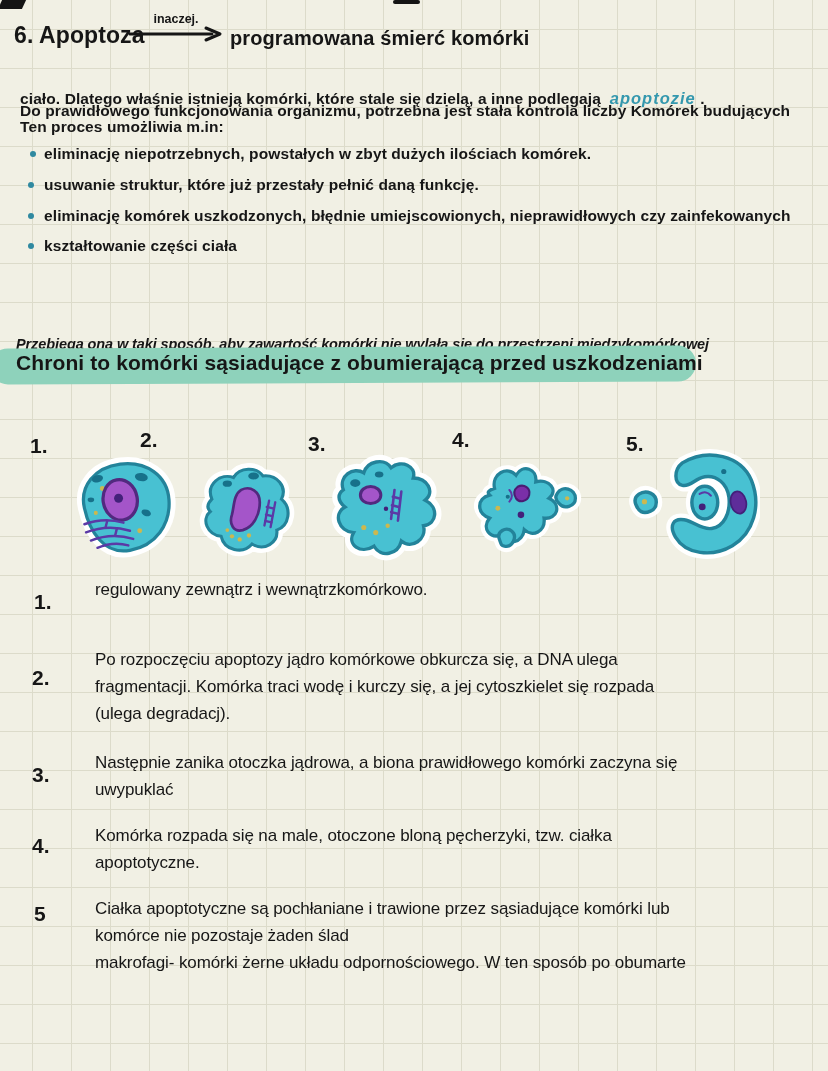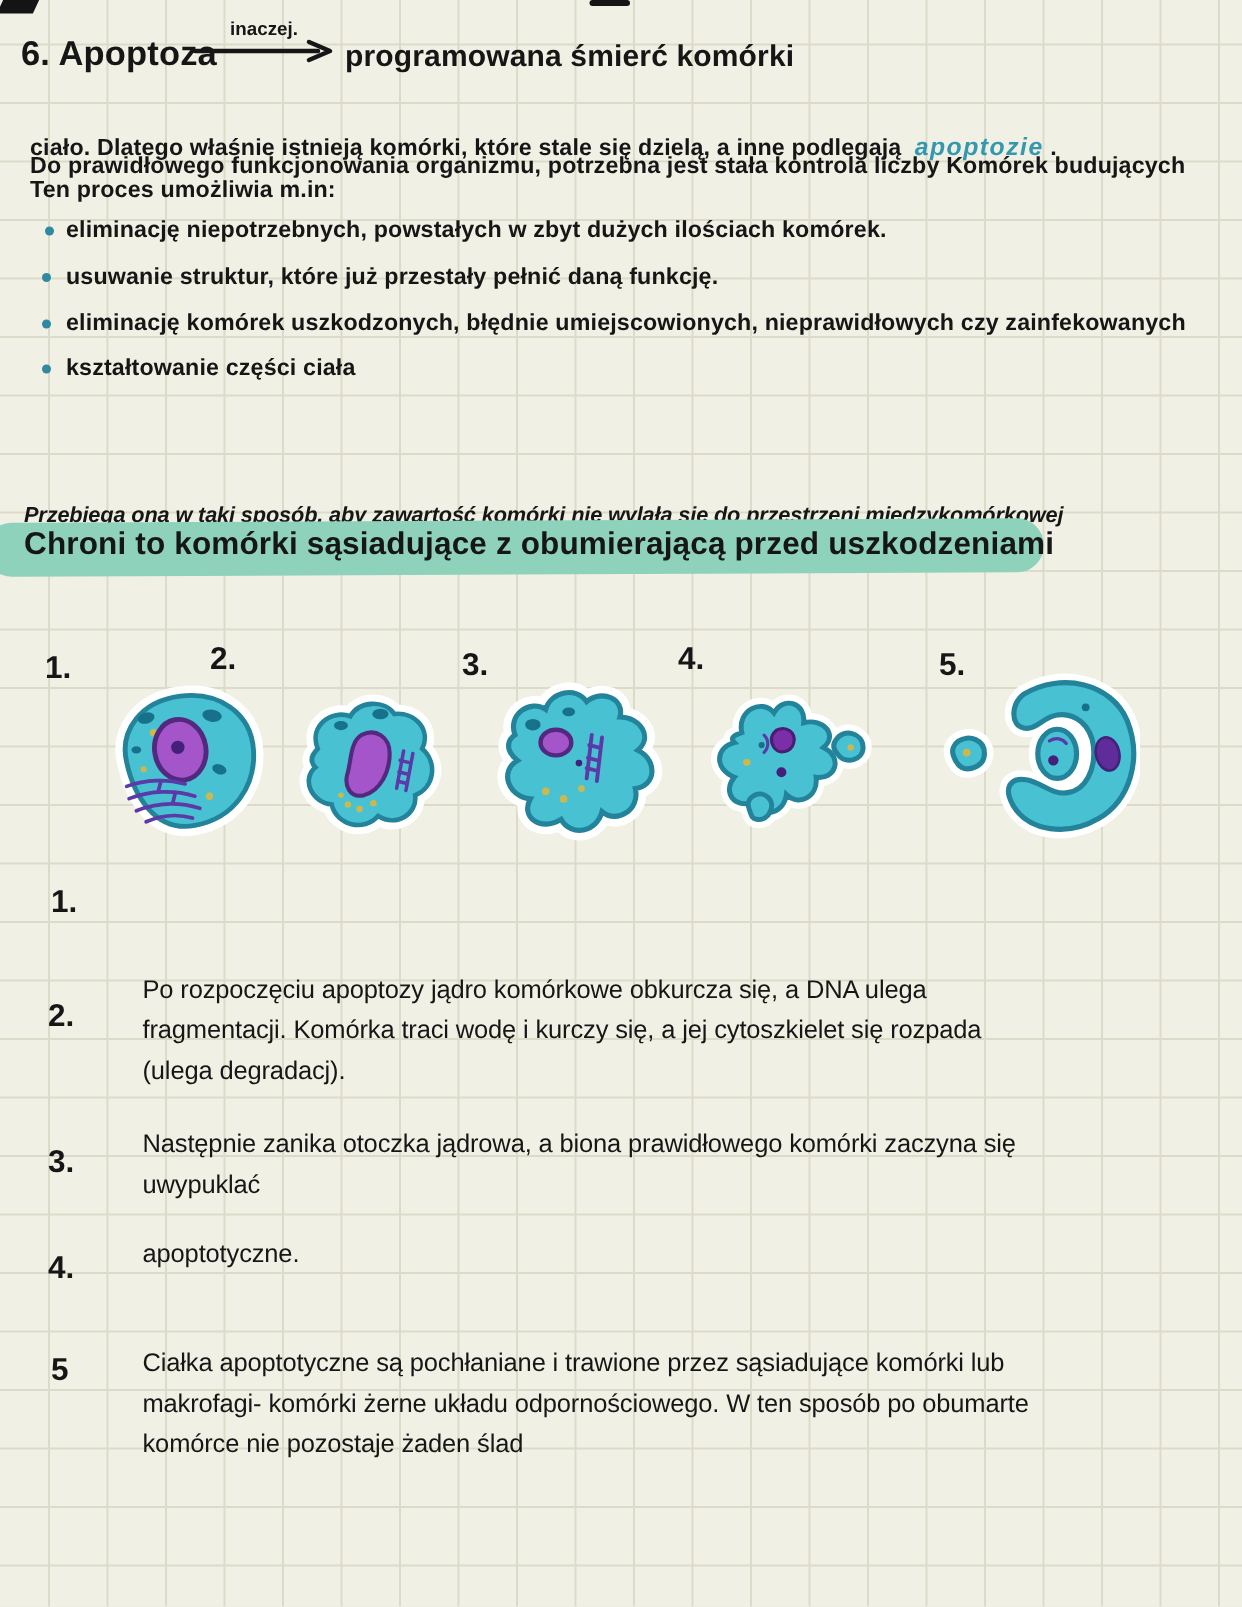--- a/index.html
+++ b/index.html
@@ -170,40 +170,42 @@
     <ellipse cx="96" cy="72" rx="15" ry="19" fill="#48c1d2" stroke="#23839a" stroke-width="4"></ellipse>
     <circle cx="93" cy="77" r="4" fill="#43217a"></circle>
     <path d="M90,62 C95,59 100,60 103,64" stroke="#5b39a6" stroke-width="2.5" fill="none" stroke-linecap="round"></path>
     <ellipse cx="135" cy="72" rx="9" ry="13" fill="#5e2d9a" stroke="#43217a" stroke-width="2" transform="rotate(-12 135 72)"></ellipse>
     <circle cx="118" cy="36" r="3" fill="#17718a"></circle>
     <circle cx="26" cy="71" r="3" fill="#ccb84f"></circle>
   </svg>
 
   <div class="abs step-num" style="left:34px;top:590px;">1.</div>
   <div class="abs step-lines" style="left:95px;top:576px;">
+    <span>regulowany zewnątrz i  wewnątrzkomórkowo.</span>
   </div>
 
   <div class="abs step-num" style="left:32px;top:666px;">2.</div>
   <div class="abs step-lines" style="left:95px;top:646px;">
     <span>Po rozpoczęciu apoptozy jądro komórkowe obkurcza się, a DNA ulega</span>
     <span>fragmentacji. Komórka traci wodę i kurczy się, a jej cytoszkielet się rozpada</span>
     <span>(ulega degradacj).</span>
   </div>
 
   <div class="abs step-num" style="left:32px;top:763px;">3.</div>
   <div class="abs step-lines" style="left:95px;top:749px;">
     <span>Następnie zanika otoczka jądrowa, a biona prawidłowego komórki zaczyna się</span>
     <span>uwypuklać</span>
   </div>
 
   <div class="abs step-num" style="left:32px;top:834px;">4.</div>
   <div class="abs step-lines" style="left:95px;top:822px;">
+    <span>Komórka rozpada się na male, otoczone bloną pęcherzyki, tzw. ciałka</span>
     <span>apoptotyczne.</span>
   </div>
 
   <div class="abs step-num" style="left:34px;top:902px;">5</div>
   <div class="abs step-lines" style="left:95px;top:895px;">
     <span>Ciałka apoptotyczne są pochłaniane i trawione przez sąsiadujące komórki lub</span>
+    <span>komórce nie pozostaje żaden ślad</span>
     <span>makrofagi- komórki żerne układu odpornościowego. W ten sposób po obumarte</span>
-    <span>komórce nie pozostaje żaden ślad</span>
   </div>
 
 </div>
 
 </body></html>

